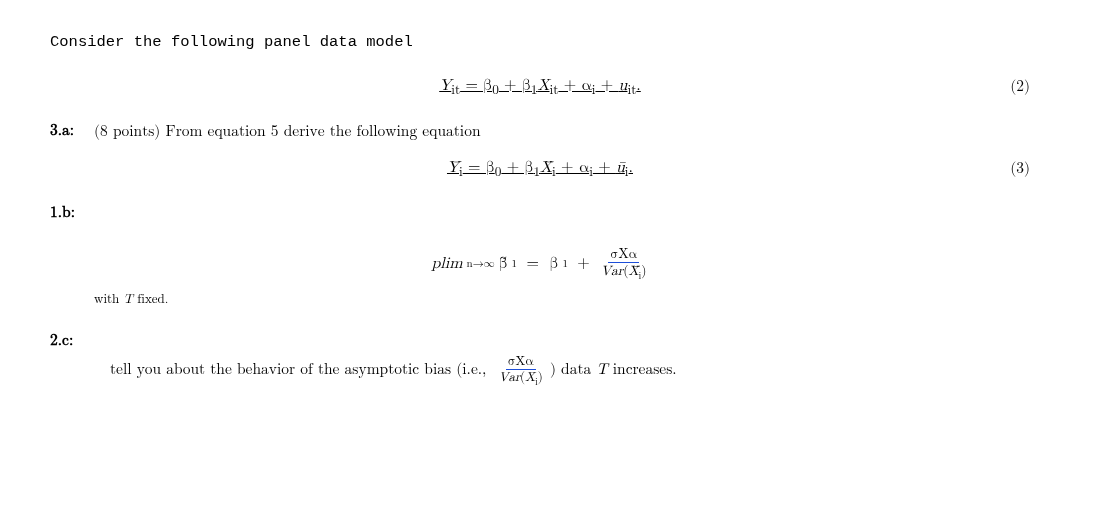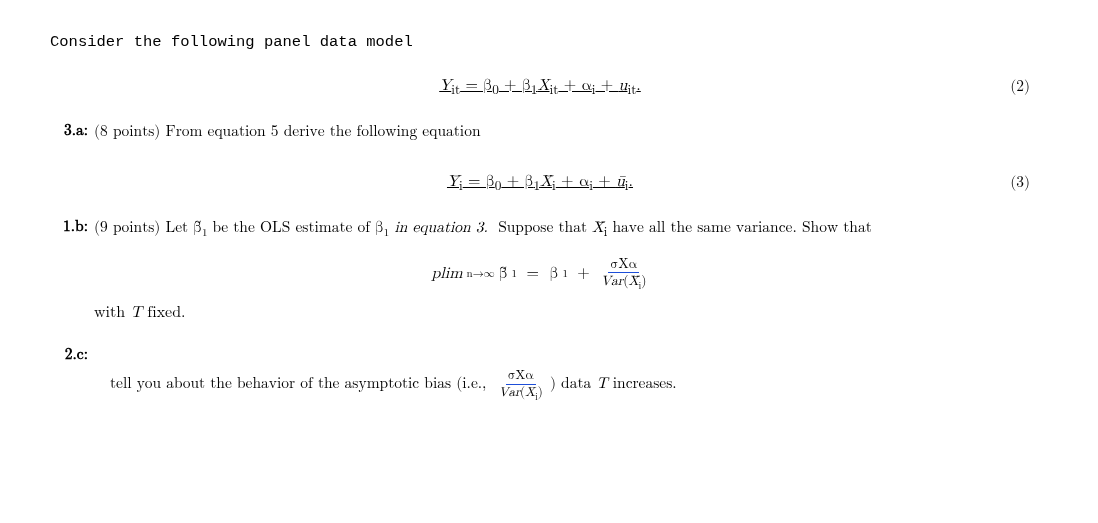--- a/index.html
+++ b/index.html
@@ -39,21 +39,20 @@
       right: 0;
       font-size: 15.5px;
     }
     .problem-block {
       margin-bottom: 18px;
     }
     .problem-row {
       display: flex;
       align-items: flex-start;
       gap: 6px;
-      text-align: right;
     }
     .problem-label {
       font-weight: bold;
       font-size: 15.5px;
       white-space: nowrap;
       min-width: 38px;
     }
     .problem-text {
       font-size: 15.5px;
       line-height: 1.65;
@@ -86,21 +85,21 @@
     .plim-eq {
       font-size: 16px;
       display: inline-flex;
       align-items: center;
       gap: 4px;
     }
     .with-T {
       margin-left: 44px;
       margin-top: 6px;
       margin-bottom: 14px;
-      font-size: 16px;
+      font-size: 13px;
     }
   </style>
 </head>
 <body>
 
 <div class="page-content">
 
   <div class="intro-text">
     <span>Consider the following panel data model</span>
   </div>
@@ -115,40 +114,36 @@
   </div>
 
   <div class="problem-block">
     <div class="problem-row">
       <span class="problem-label">3.a:</span>
       <span class="problem-text">
         (8 points) From equation 5 derive the following equation
       </span>
     </div>
 
-    <div class="equation-block" style="margin-top:24px;">
+    <div class="equation-block" style="margin-top:10px;">
       <div class="equation-center">
         <span class="eq-main">
           <i>Ȳ</i><sub>i</sub> = β<sub>0</sub> + β<sub>1</sub><i>X̄</i><sub>i</sub> + α<sub>i</sub> + <i>ū</i><sub>i</sub>.
         </span>
       </div>
       <div class="equation-number">(3)</div>
     </div>
   </div>
 
   <div class="problem-block" style="margin-top: 10px;">
     <div class="problem-row">
       <span class="problem-label">1.b:</span>
-      <span class="problem-text">
-        (9 points) Let β̃<sub style="font-size:11px">1</sub> be the OLS estimate of β<sub style="font-size:11px">1</sub> <i>in equation 3.</i>&nbsp; Suppose that <i>X̄</i><sub>i</sub> have all the same
-        variance. Show that
-      </span>
     </div>
 
-    <div class="equation-block" style="margin-top:12px; margin-bottom:8px;">
+    <div class="equation-block" style="margin-top:20px; margin-bottom:8px;">
       <div class="equation-center">
         <span class="plim-eq">
           <i>plim</i><sub style="font-size:11px">n→∞</sub>β̃<sub style="font-size:11px">1</sub>
           &nbsp;=&nbsp; β<sub style="font-size:11px">1</sub> &nbsp;+&nbsp;
           <span class="fraction">
             <span class="numerator">σXα</span>
             <span class="denominator"><i>Var</i>(<i>X̄</i><sub style="font-size:10px">i</sub>)</span>
           </span>
         </span>
       </div>

